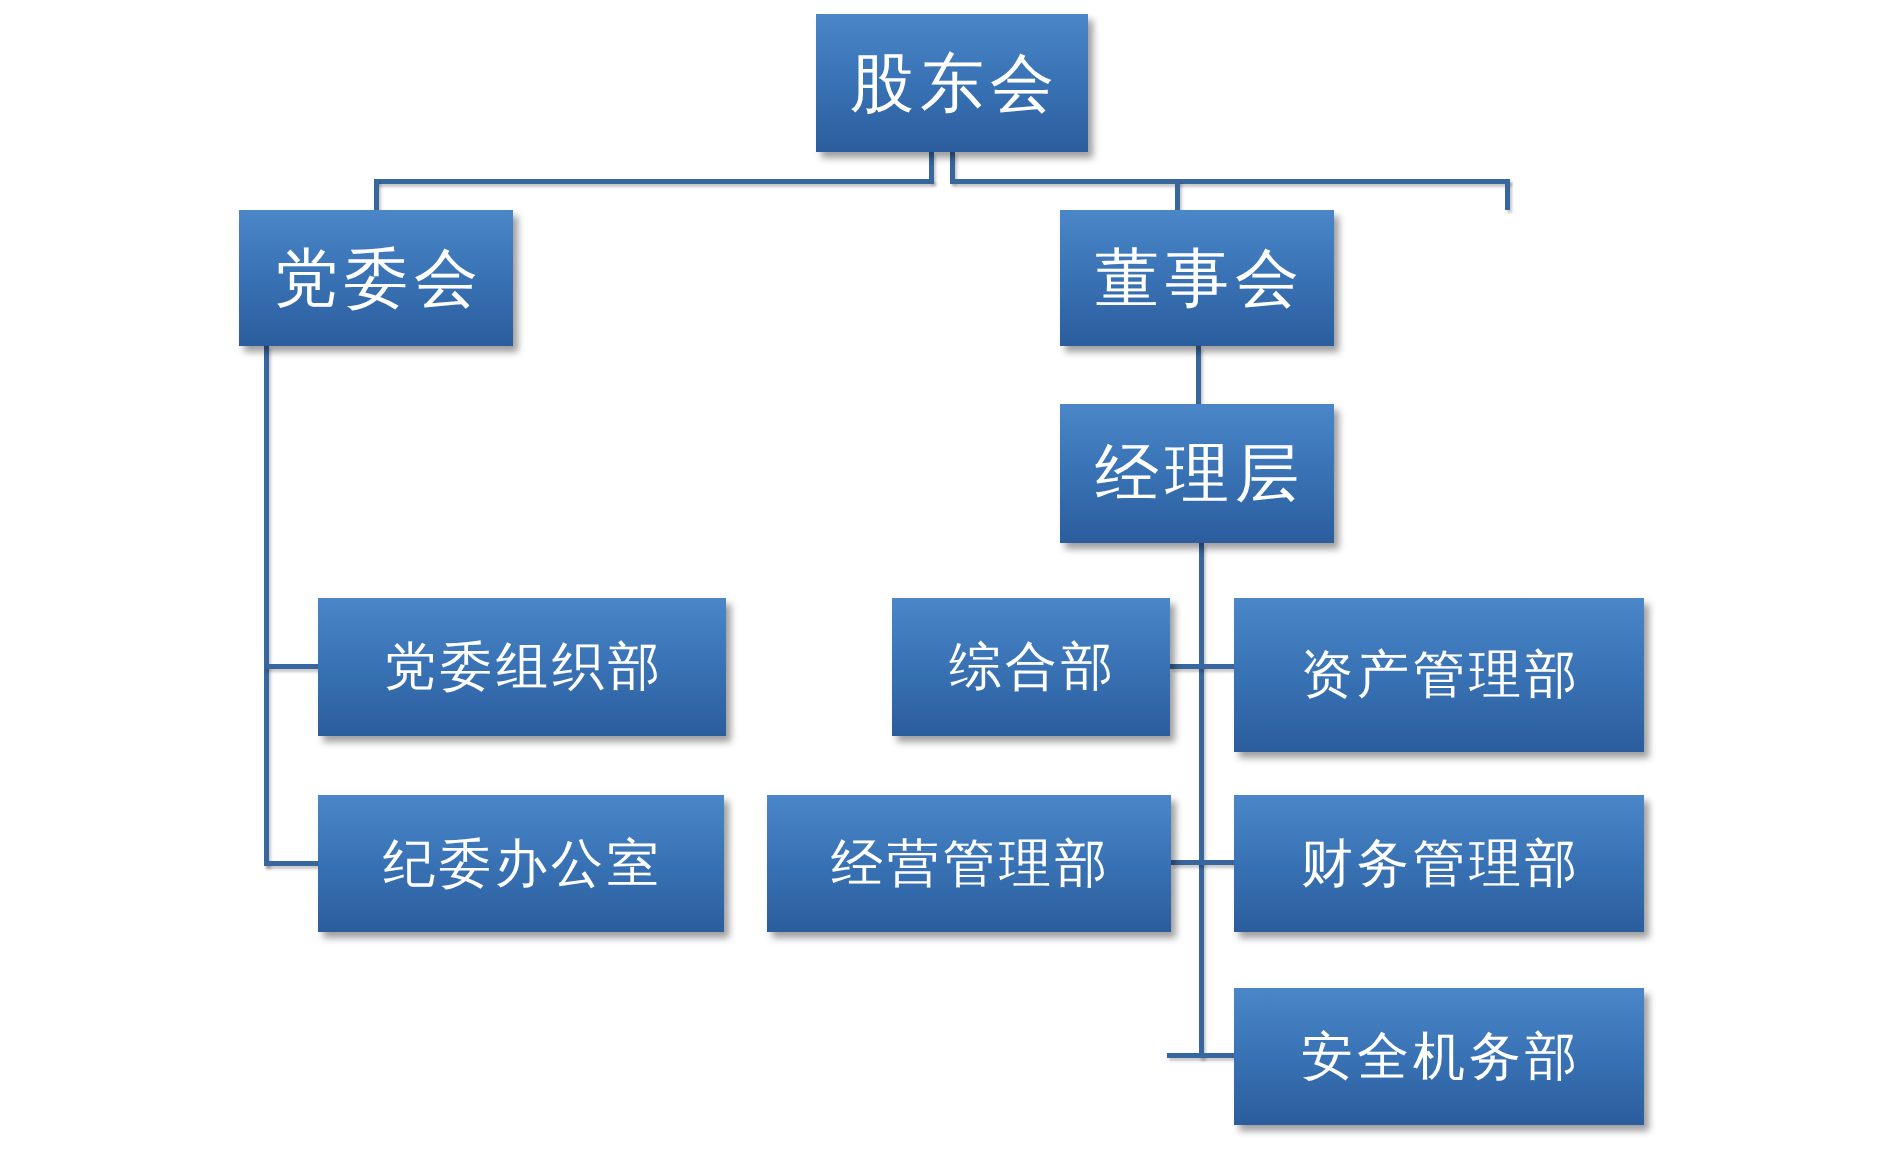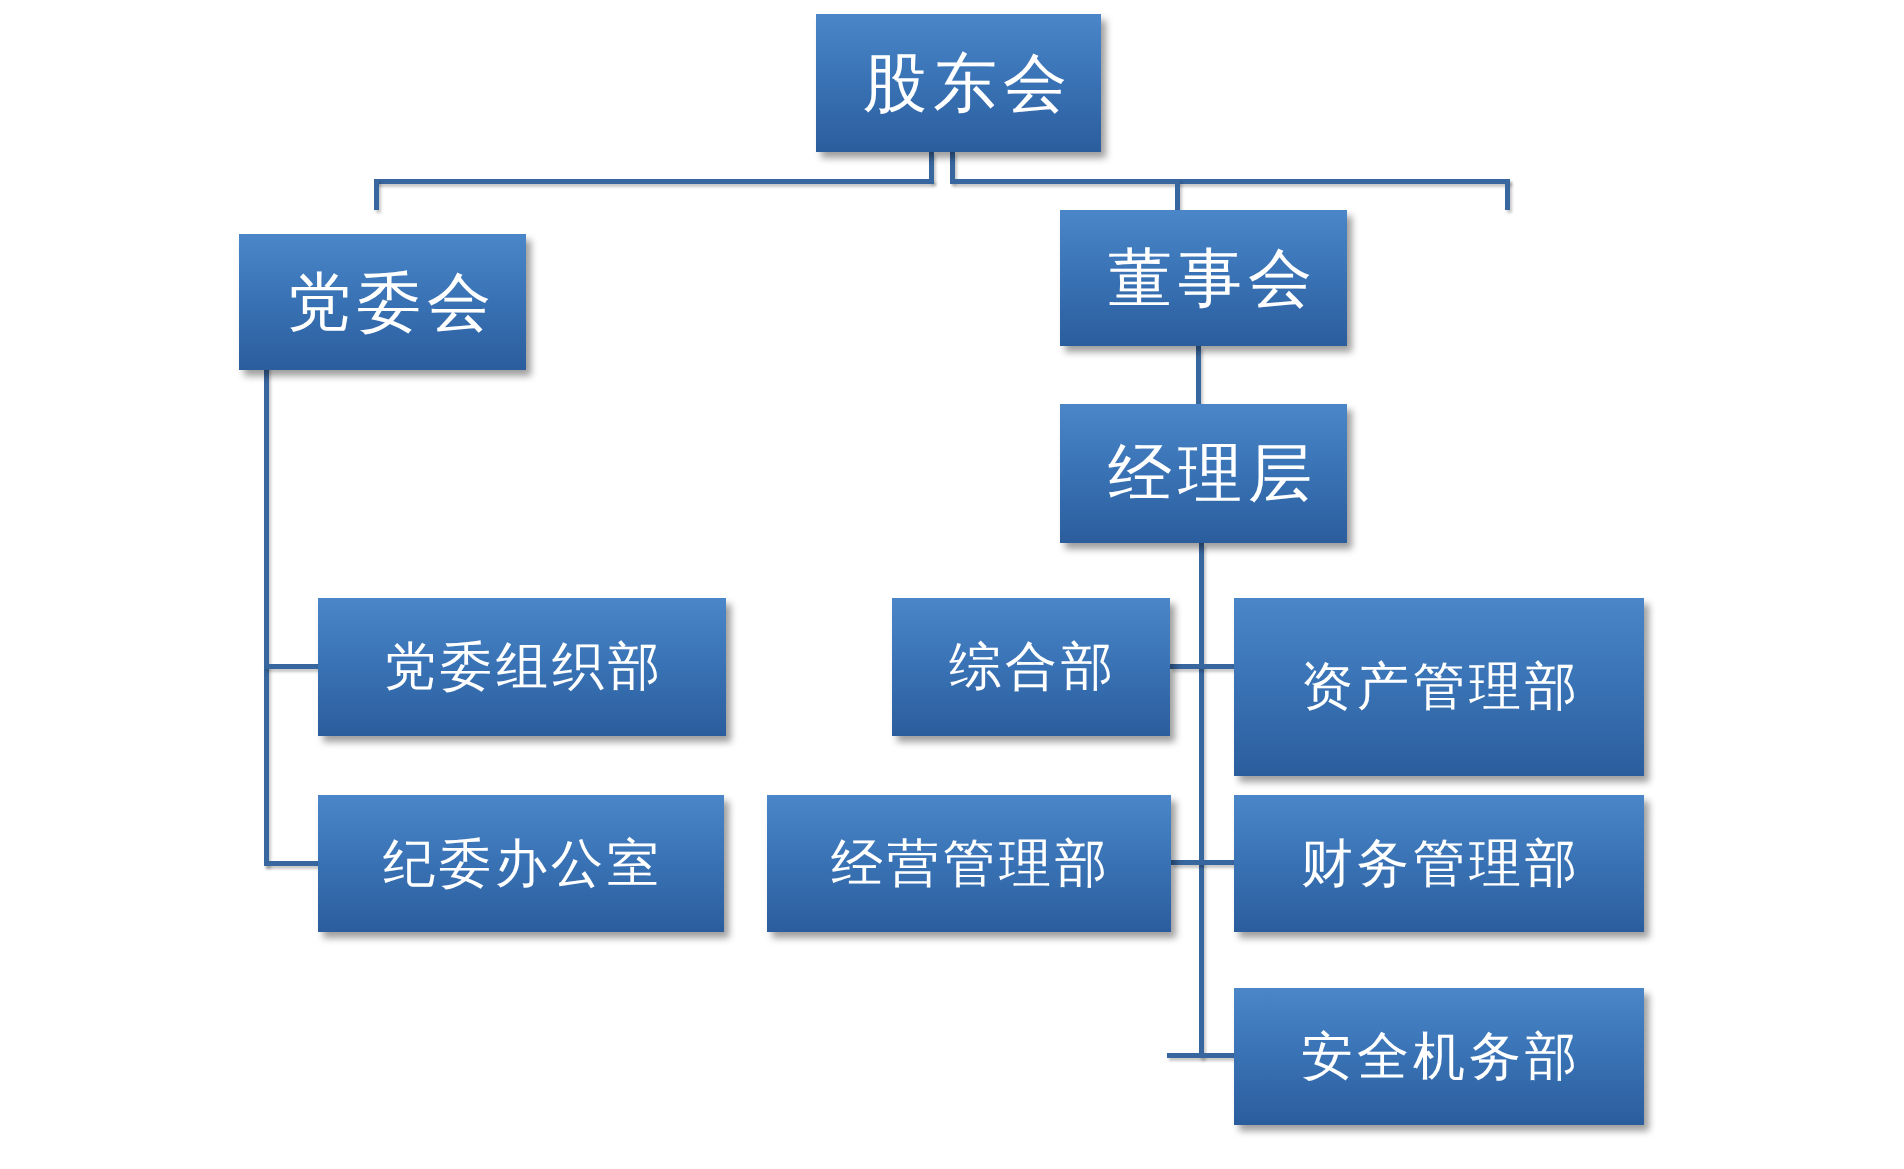--- a/index.html
+++ b/index.html
@@ -23,21 +23,20 @@
     color: #ffffff;
     background: linear-gradient(180deg, #4a86c8 0%, #3973b5 48%, #2b5d9d 100%);
     box-shadow: 5px 6px 7px rgba(0, 0, 0, 0.38);
     white-space: nowrap;
     text-align: center;
   }
   .lv-top {
     font-size: 64px;
     letter-spacing: 6px;
     text-indent: 6px; 
-    padding-left: 13px;
   }
   .lv-dept {
     font-size: 52px;
     letter-spacing: 4px;
     text-indent: 4px;
     text-align: center;
   }
   .line {
     position: absolute;
     background: #38669e;
@@ -59,24 +58,24 @@
   <div class="line" style="left:1196px; top:346px;  width:5px;   height:58px;"></div>
   <div class="line" style="left:1199px; top:543px;  width:5px;   height:515px;"></div>
   <div class="line" style="left:1170px; top:664px;  width:64px;  height:5px;"></div>
   <div class="line" style="left:1171px; top:860px;  width:63px;  height:5px;"></div>
   <div class="line" style="left:1167px; top:1053px; width:67px;  height:5px;"></div>
   <div class="line" style="left:264px;  top:345px;  width:5px;   height:521px;"></div>
   <div class="line" style="left:264px;  top:664px;  width:54px;  height:5px;"></div>
   <div class="line" style="left:264px;  top:861px;  width:54px;  height:5px;"></div>
 
   <div class="node lv-top" style="left:816px;  top:14px;  width:272px; height:138px;">股东会</div>
-  <div class="node lv-top" style="left:239px;  top:210px; width:274px; height:136px;margin-top:24px;">党委会</div>
+  <div class="node lv-top" style="left:239px;  top:210px; width:274px; height:136px;">党委会</div>
   <div class="node lv-top" style="left:1060px; top:210px; width:274px; height:136px;text-align:right;">董事会</div>
   <div class="node lv-top" style="left:1060px; top:404px; width:274px; height:139px;font-family:Liberation Serif, serif;">经理层</div>
   <div class="node lv-dept" style="left:318px;  top:598px; width:408px; height:138px;">党委组织部</div>
   <div class="node lv-dept" style="left:892px;  top:598px; width:278px; height:138px;">综合部</div>
-  <div class="node lv-dept" style="left:1234px; top:598px; width:410px; height:178px;">资产管理部</div>
+  <div class="node lv-dept" style="left:1234px; top:598px; width:410px; height:154px;">资产管理部</div>
   <div class="node lv-dept" style="left:318px;  top:795px; width:406px; height:137px;">纪委办公室</div>
   <div class="node lv-dept" style="left:767px;  top:795px; width:404px; height:137px;">经营管理部</div>
   <div class="node lv-dept" style="left:1234px; top:795px; width:410px; height:137px;">财务管理部</div>
   <div class="node lv-dept" style="left:1234px; top:988px; width:410px; height:137px;">安全机务部</div>
 
 </div>
 
 </body></html>

